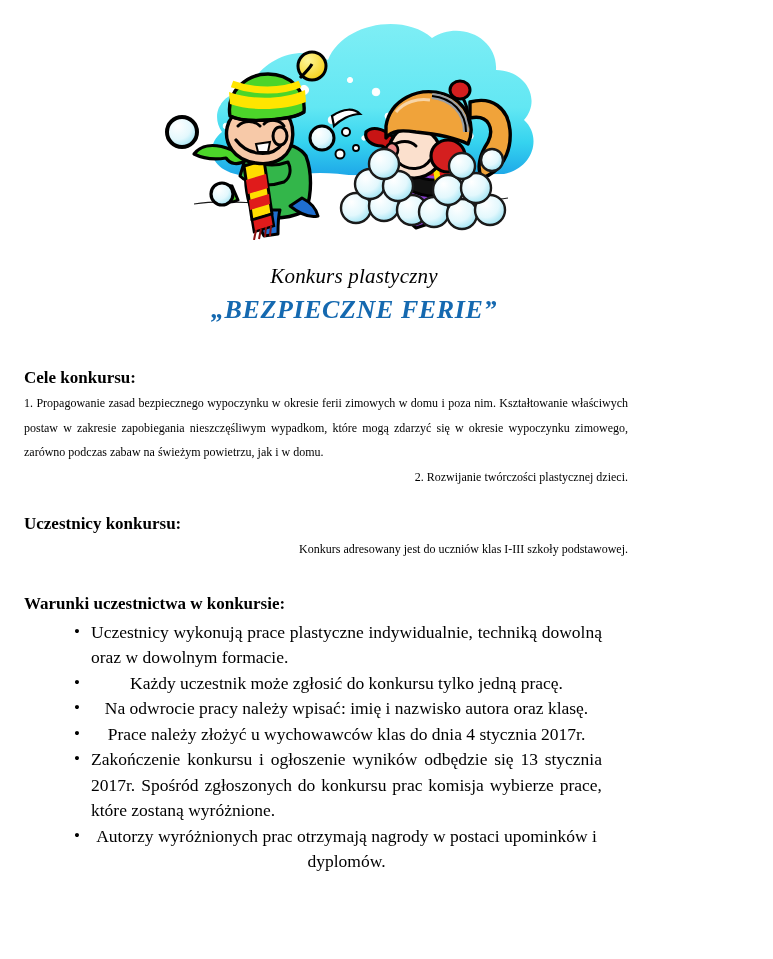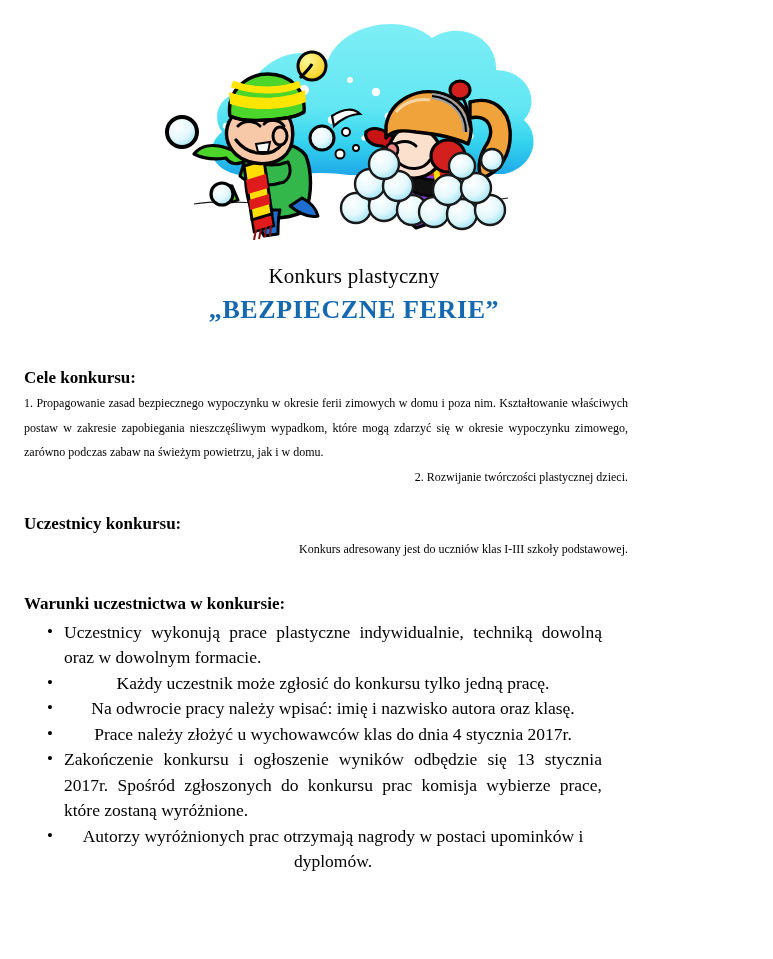--- a/index.html
+++ b/index.html
@@ -26,20 +26,21 @@
   }
   .illustration svg { display: block; width: 100%; height: 100%; }
 
   
   .title-block {
     position: absolute;
     left: 0;
     top: 262px;
     width: 708px;
     text-align: center;
+    font-style: italic;
   }
   .title-sub {
     font-size: 21px;
     line-height: 28px;
     color: #000000;
     letter-spacing: 0.2px;
   }
   .title-main {
     font-size: 26px;
     line-height: 40px;
@@ -77,21 +78,21 @@
   ul.bullets {
     list-style: none;
     margin: 4px 0 0 0;
     padding: 0;
   }
   ul.bullets li {
     position: relative;
     font-size: 17.5px;
     line-height: 25.5px;
     text-align: justify;
-    margin: 0 48px 0 64px;
+    margin: 0 48px 0 91px;
     padding: 0;
   }
   ul.bullets li::before {
     content: "\2022";
     position: absolute;
     left: -17px;
     top: -1px;
     font-size: 17px;
     line-height: 25.5px;
   }

